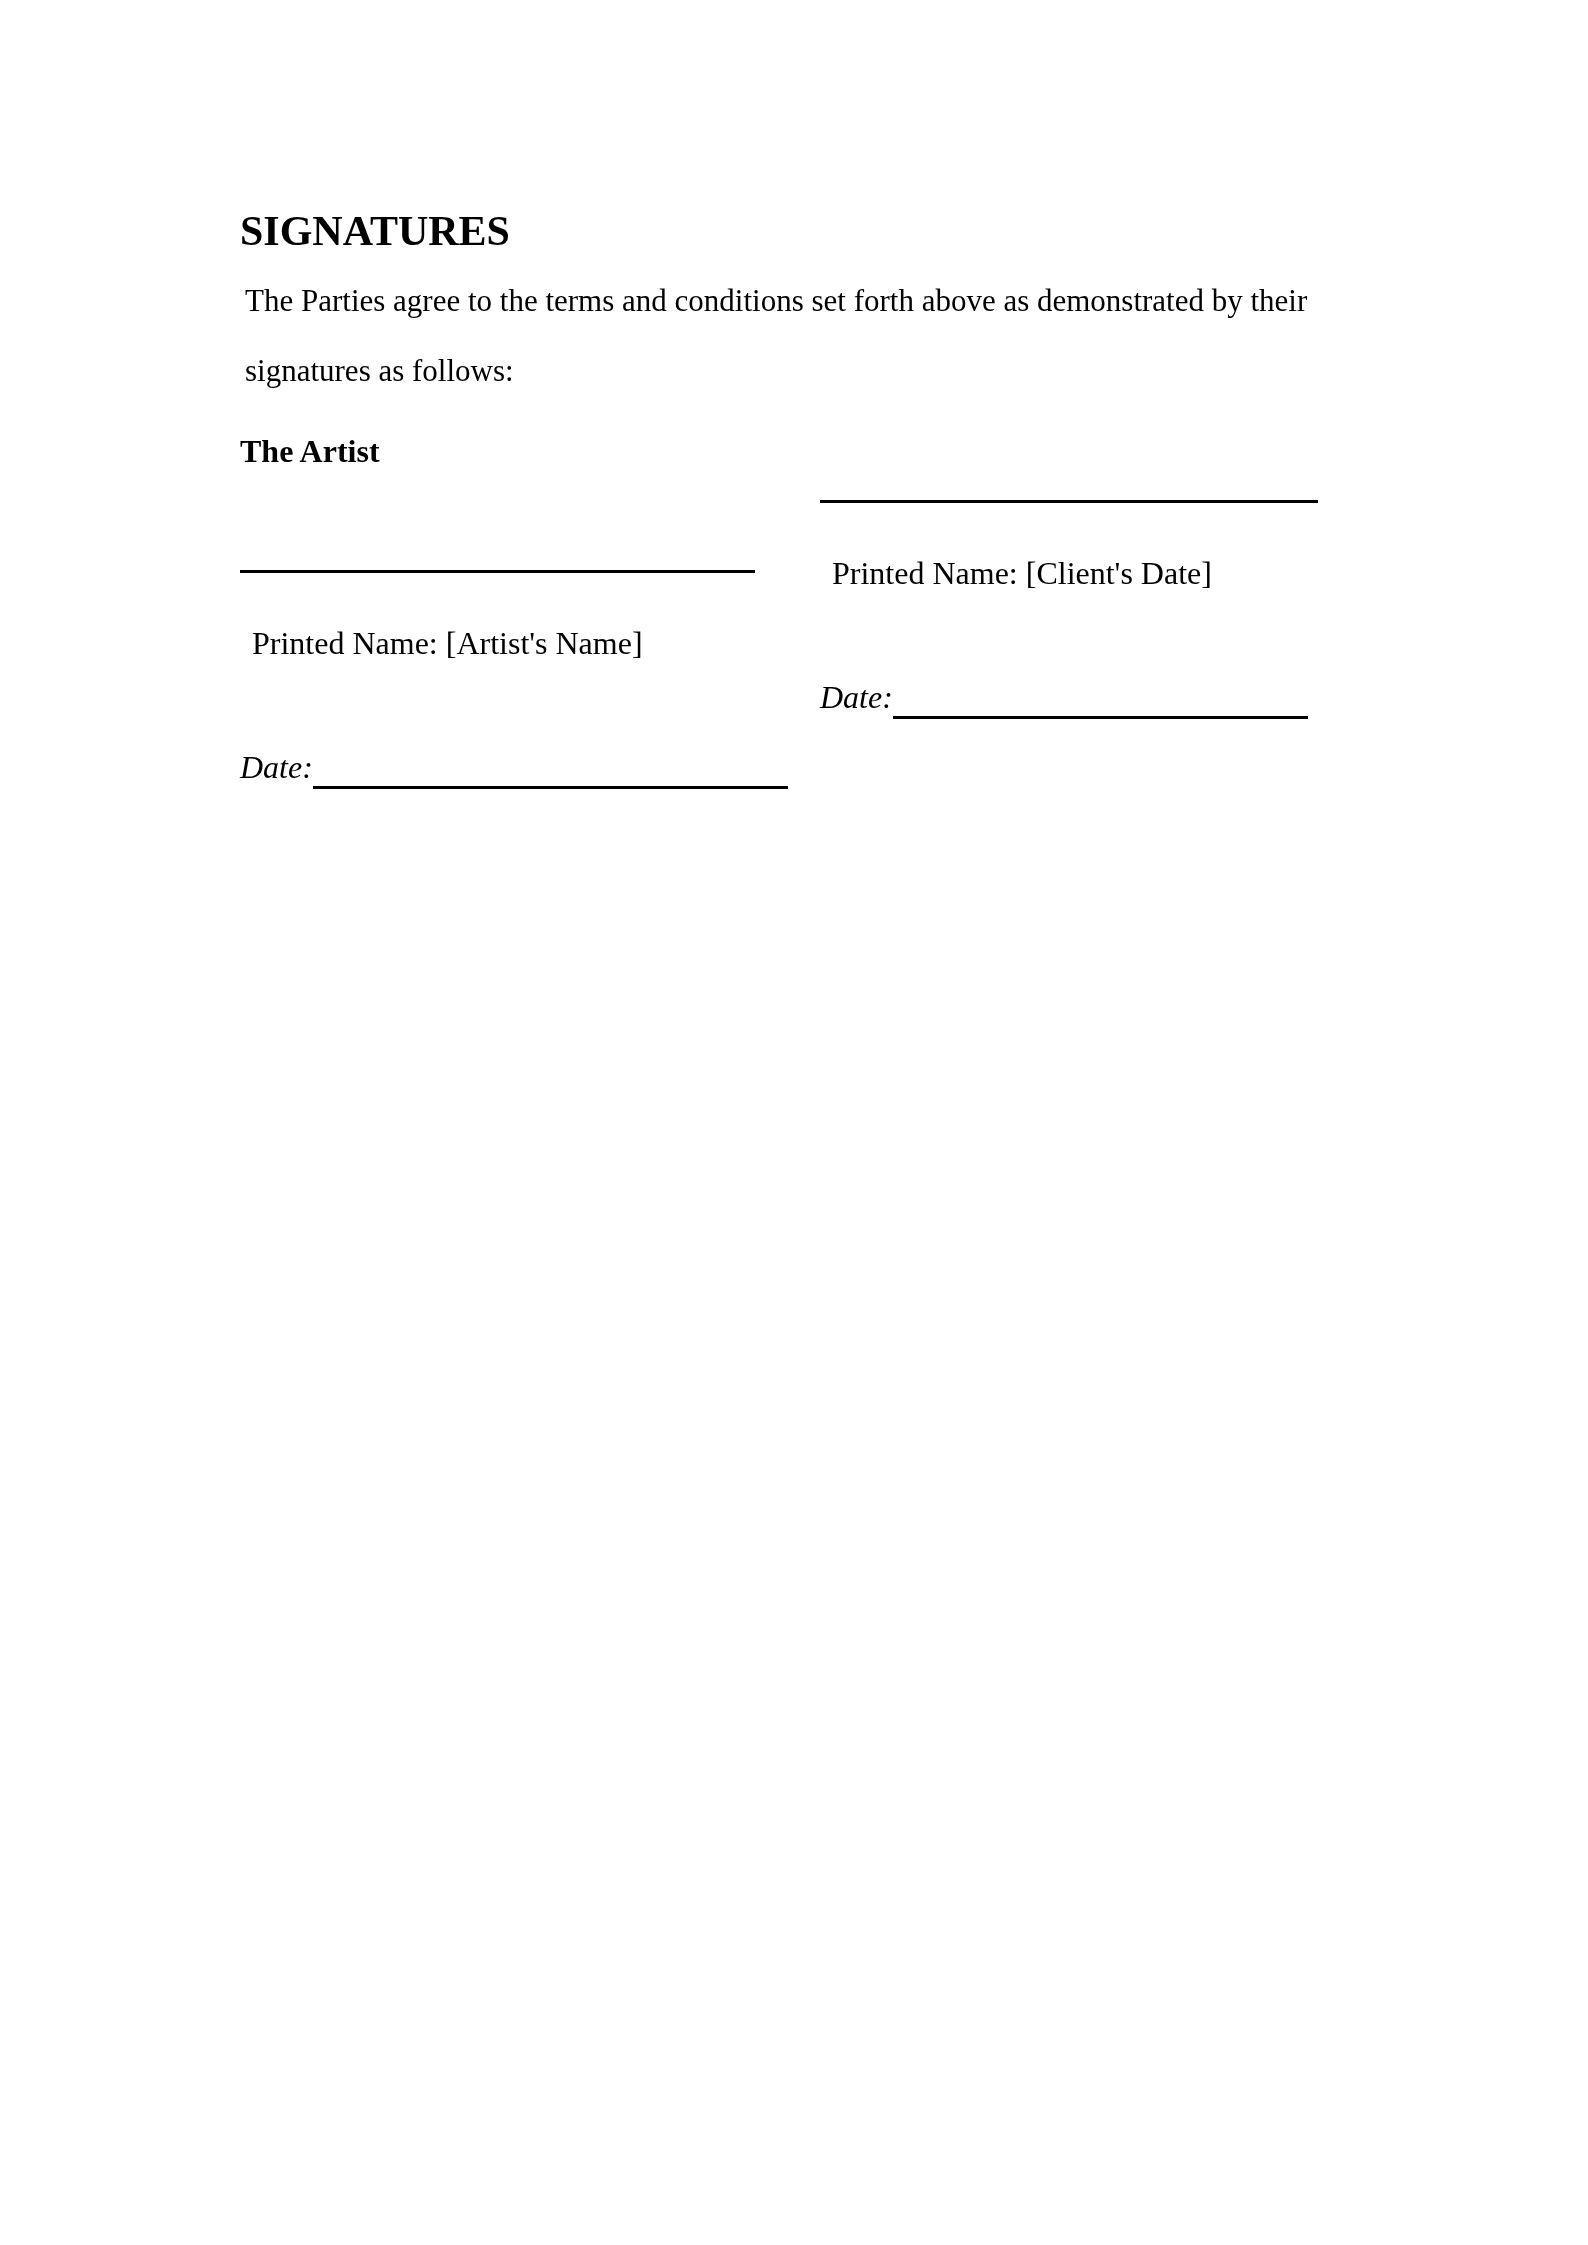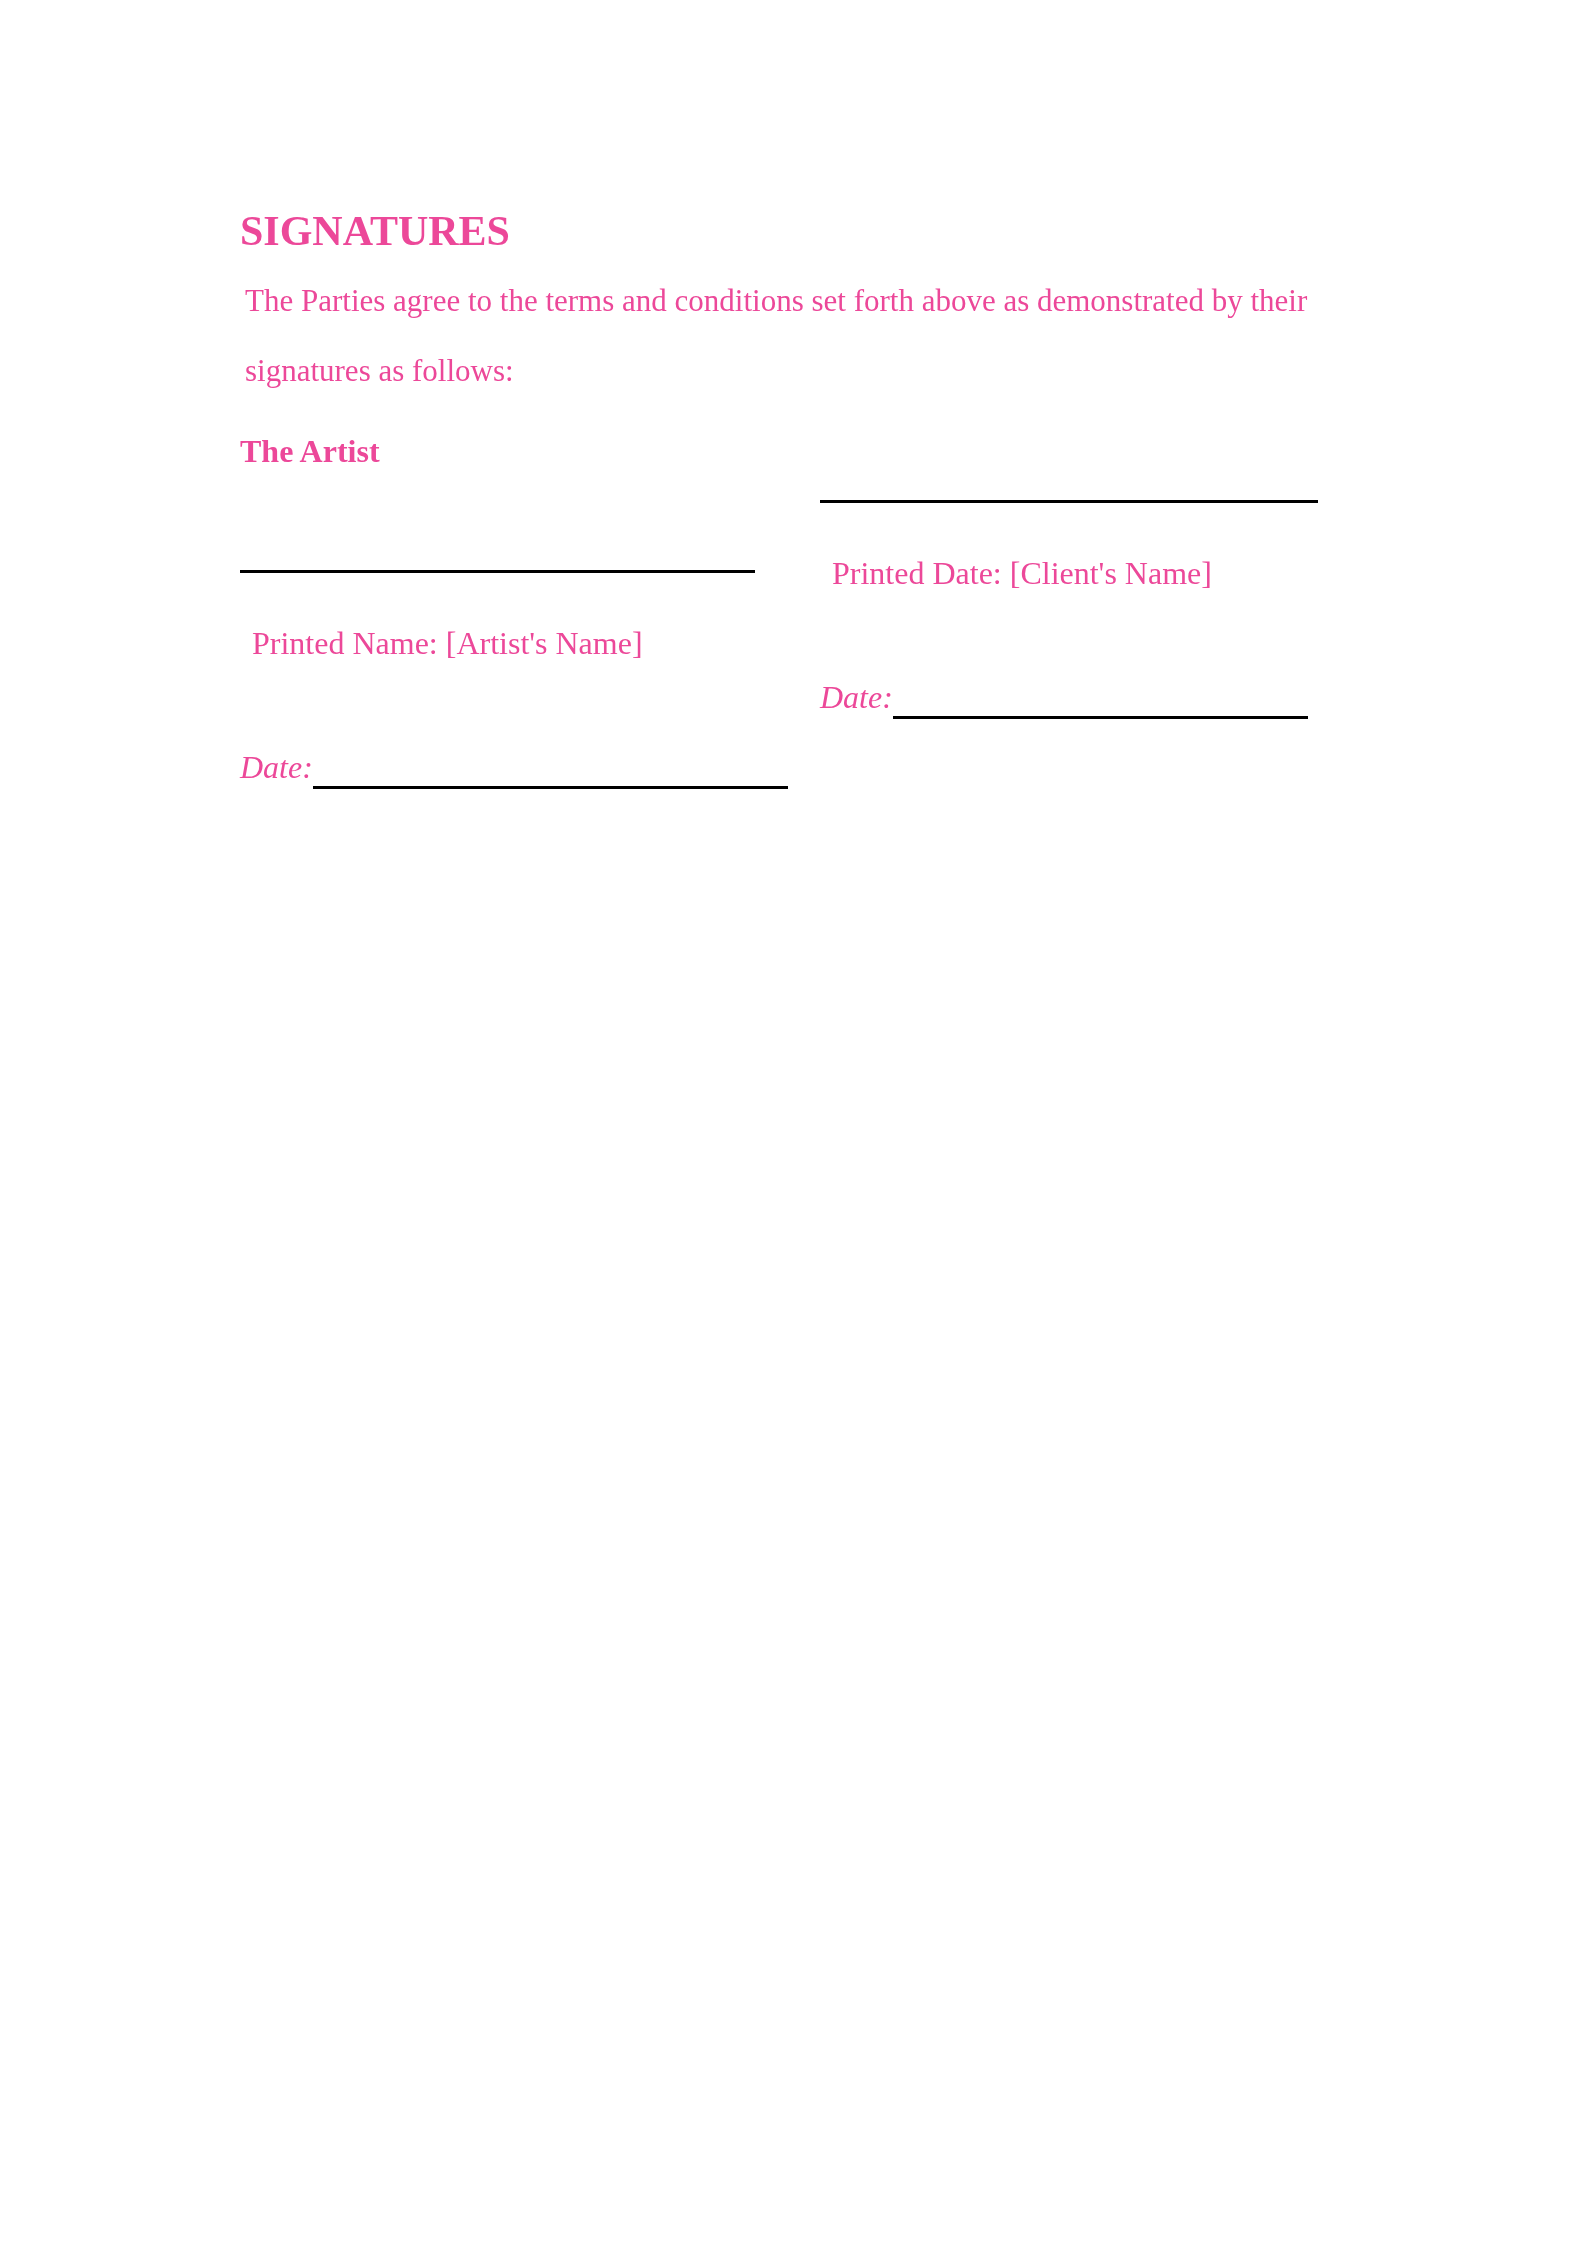--- a/index.html
+++ b/index.html
@@ -8,21 +8,21 @@
     background: #ffffff;
   }
   .page {
     position: relative;
     width: 1588px;
     height: 1920px;
     background: #ffffff;
     box-sizing: border-box;
     padding: 205px 238px 0 240px;
     font-family: "Liberation Serif", serif;
-    color: #ec4899;
+    color: #000000;
     overflow: hidden;
   }
   .heading {
     font-size: 42px;
     line-height: 52px;
     font-weight: 700;
     margin: 0;
   }
   .intro {
     font-size: 31px;
@@ -96,21 +96,21 @@
       <div class="sig-line"></div>
       <div class="printed">Printed Name: [Artist's Name]</div>
       <div class="date-row">
         <span class="date-label">Date:</span>
         <span class="date-line"></span>
       </div>
     </div>
 
     <div class="col col-client">
       <div class="sig-line"></div>
-      <div class="printed">Printed Date: [Client's Name]</div>
+      <div class="printed">Printed Name: [Client's Date]</div>
       <div class="date-row">
         <span class="date-label">Date:</span>
         <span class="date-line"></span>
       </div>
     </div>
 
   </div>
 
   <div class="page-number">5</div>
 

